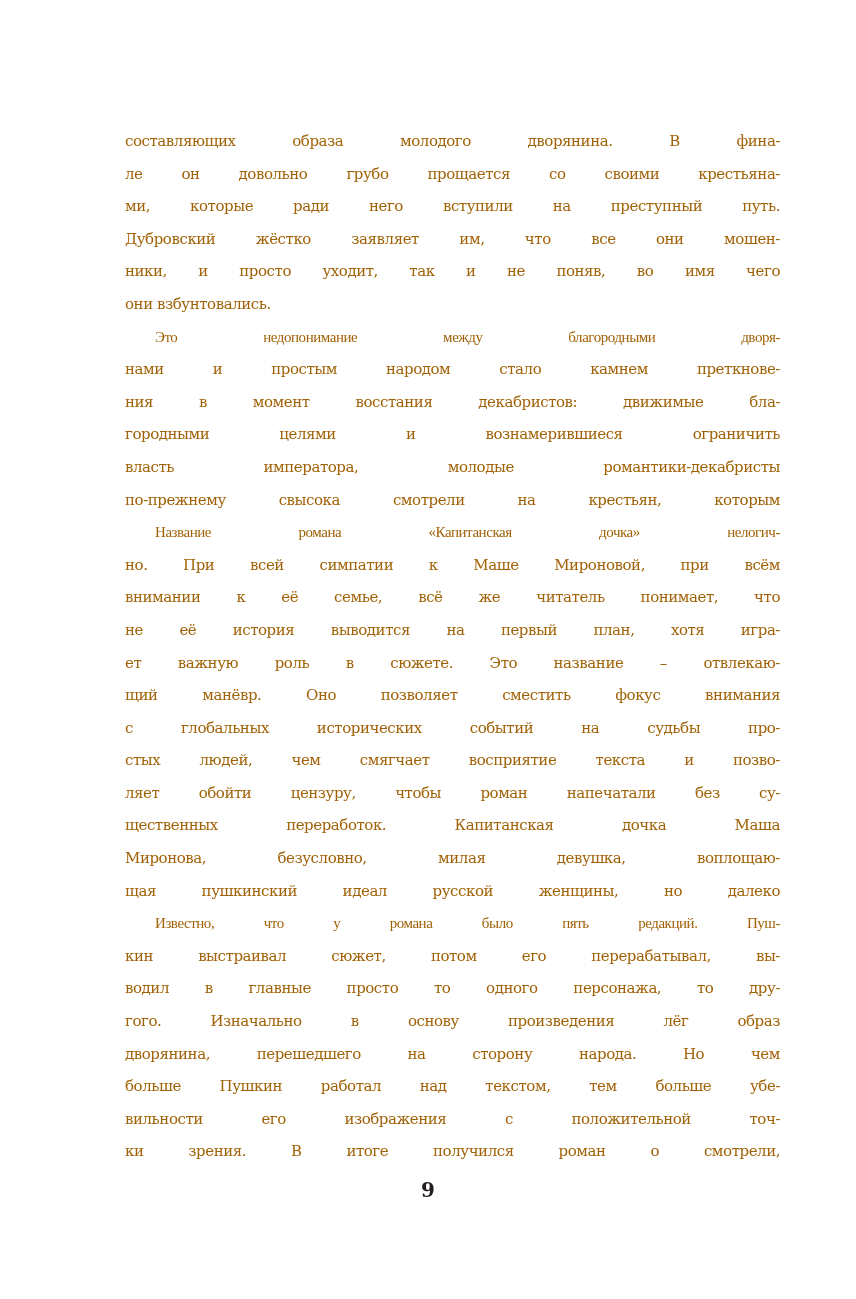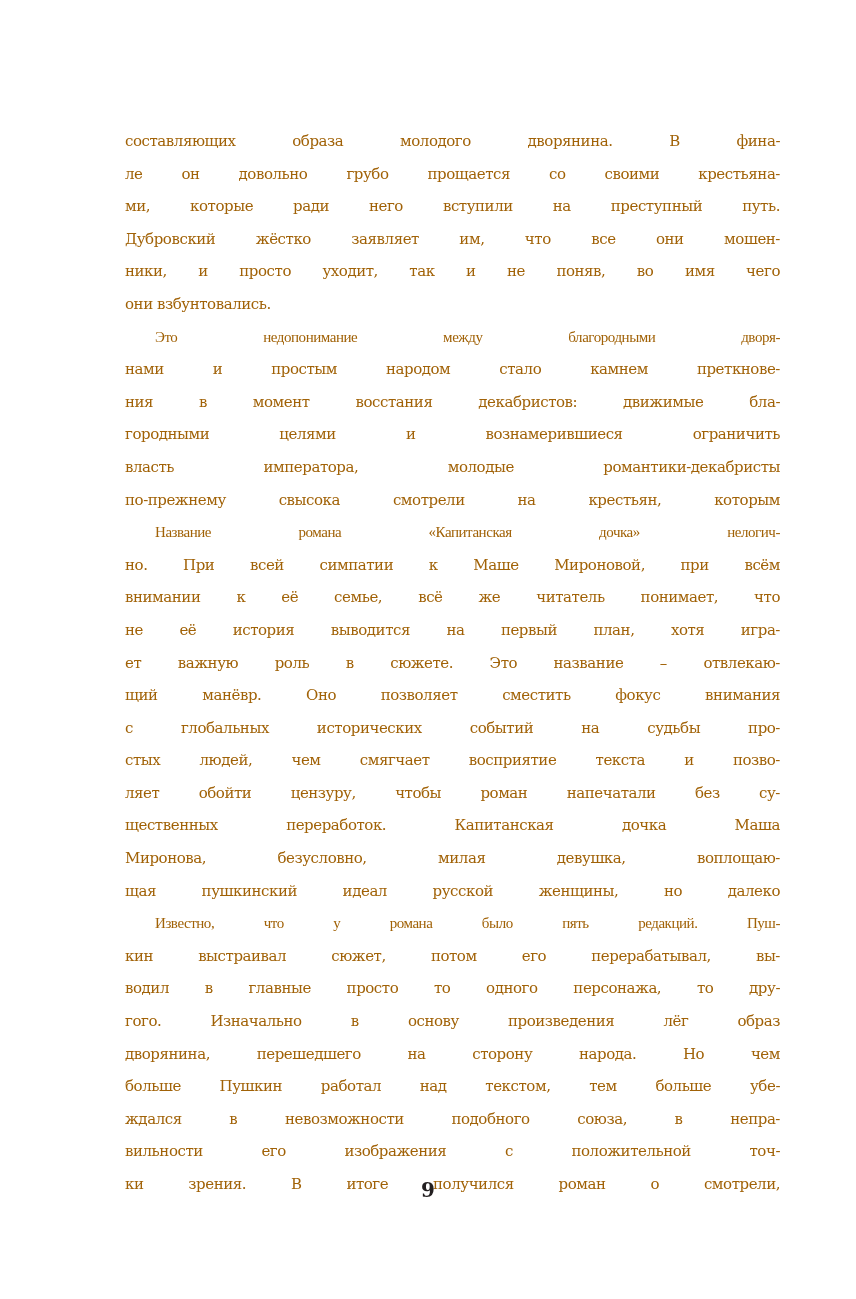--- a/index.html
+++ b/index.html
@@ -86,19 +86,18 @@
       <span class="line">Миронова, безусловно, милая девушка, воплощаю-</span>
       <span class="line">щая пушкинский идеал русской женщины, но далеко</span>
     </div>
     <div>
       <span class="line indent">Известно, что у романа было пять редакций. Пуш-</span>
       <span class="line">кин выстраивал сюжет, потом его перерабатывал, вы-</span>
       <span class="line">водил в главные просто то одного персонажа, то дру-</span>
       <span class="line">гого. Изначально в основу произведения лёг образ</span>
       <span class="line">дворянина, перешедшего на сторону народа. Но чем</span>
       <span class="line">больше Пушкин работал над текстом, тем больше убе-</span>
-      <span class="line">ждался в невозможности подобного союза, в непра-</span>
       <span class="line">вильности его изображения с положительной точ-</span>
       <span class="line">ки зрения. В итоге получился роман о смотрели,</span>
     </div>
   </div>
 
 <div class="page-number">9</div>
 
 </body></html>

